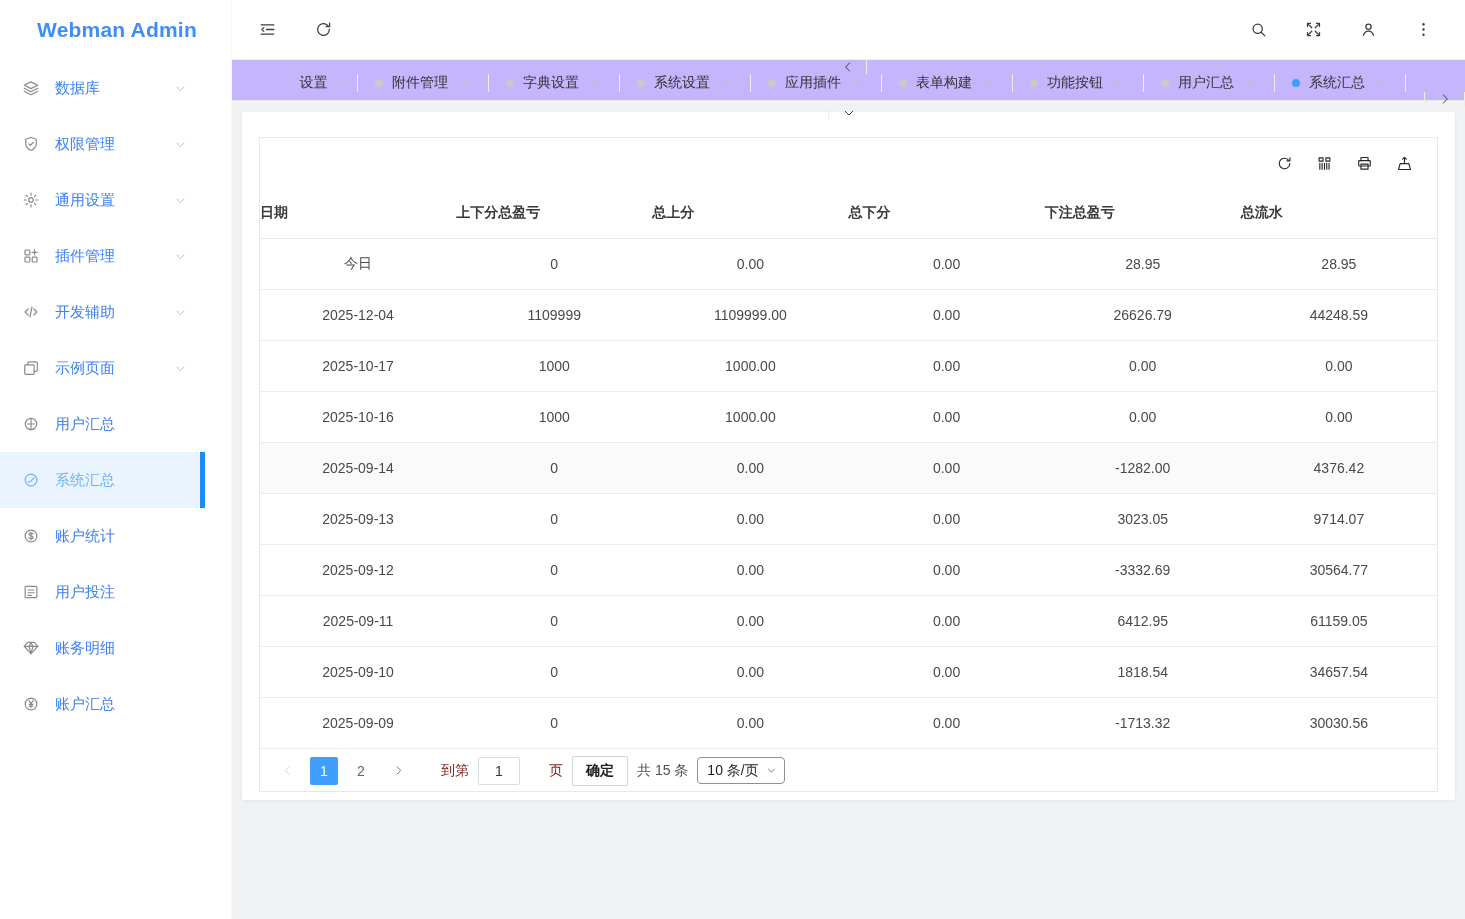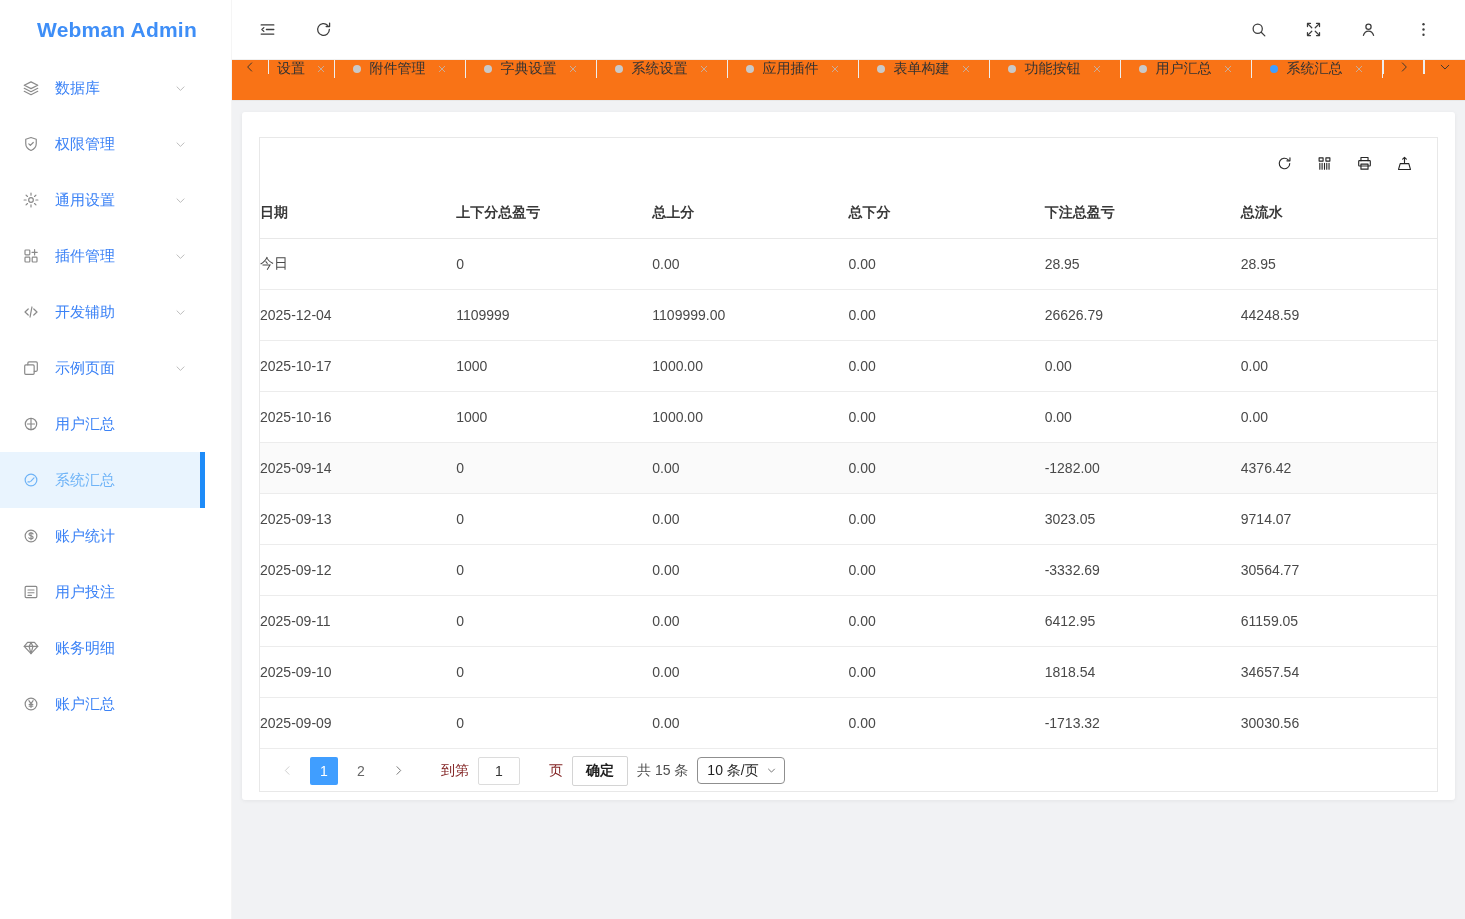--- a/index.html
+++ b/index.html
@@ -30,40 +30,40 @@
 
   
   .main{position:absolute; left:232px; top:0; width:1233px; height:919px;}
   .topbar{height:60px; background:#fff; display:flex; align-items:center; padding:0 32px 0 26px; border-bottom:1px solid #f0f0f0;}
   .topbar .icon{width:19px; height:19px; color:#3d3d3d; cursor:pointer;}
   .topbar .tb-left{display:flex; align-items:center; gap:37px;}
   .topbar .tb-spacer{flex:1;}
   .topbar .tb-right{display:flex; align-items:center; gap:36px;}
 
   
-  .tabbar{height:41px; background:#f97316; display:flex; align-items:flex-start; border-bottom:1px solid #e9e9e9;}
+  .tabbar{height:41px; background:#c4b5fd; display:flex; align-items:center; border-bottom:1px solid #e9e9e9;flex-direction:column;}
   .tab-nav{width:37px; flex:none; display:flex; align-items:center; justify-content:center; border-right:1px solid var(--line); color:#333; cursor:pointer;}
   .tab-nav .icon{width:14px;height:14px;}
   .tab-nav.last{border-left:1px solid var(--line); border-right:none; width:41px;}
   .tab{width:131px; flex:none; display:flex; align-items:center; justify-content:center; gap:9px; border-right:1px solid var(--line); font-size:14px; color:#333; cursor:pointer; white-space:nowrap;}
   .tab .dot{width:8px; height:8px; border-radius:50%; background:var(--dot); flex:none;}
   .tab.active .dot{background:var(--accent);}
   .tab .close{width:12px; height:12px; color:#bdbdbd; margin-left:1px;}
   .tab.clipped{width:66px; justify-content:flex-start; padding-left:8px; overflow:hidden;}
 
   
   .content{background:#f1f2f4; height:818px; padding:11px 10px 0;}
   .card{background:#fff; height:688px; border-radius:3px; box-shadow:0 1px 4px rgba(0,0,0,.06); padding:25px 17px 8px;}
   .panel{border:1px solid #e8e8e8; height:100%; display:flex; flex-direction:column;}
   .toolbar{height:50px; flex:none; display:flex; align-items:center; justify-content:flex-end; gap:23px; padding-right:24px;}
   .toolbar .icon{width:17px; height:17px; color:#262626; cursor:pointer;}
 
   table.grid{width:100%; border-collapse:collapse; table-layout:fixed;}
   .grid th{height:50px; font-size:14px; font-weight:bold; color:#383838; text-align:left; border-bottom:1px solid #e8e8e8;}
-  .grid td{height:51px; font-size:14px; color:#494949; text-align:left; border-bottom:1px solid #ececec;}
+  .grid td{height:51px; font-size:14px; color:#494949; text-align:center; border-bottom:1px solid #ececec;}
   .grid tr.hl{background:#fafafa;}
 
   
   .pager{height:44px; flex:none; display:flex; align-items:center; padding-left:13px; gap:9px; font-size:14px; color:#666;}
   .pg-box{min-width:28px; height:28px; display:flex; align-items:center; justify-content:center; border-radius:2px; cursor:pointer;}
   .pg-box .icon{width:13px; height:13px;}
   .pg-prev{color:#c8c8c8;}
   .pg-next{color:#666;}
   .pg-num{color:#666; padding:0 6px;}
   .pg-num.active{background:var(--accent); color:#fff; cursor:default;}

